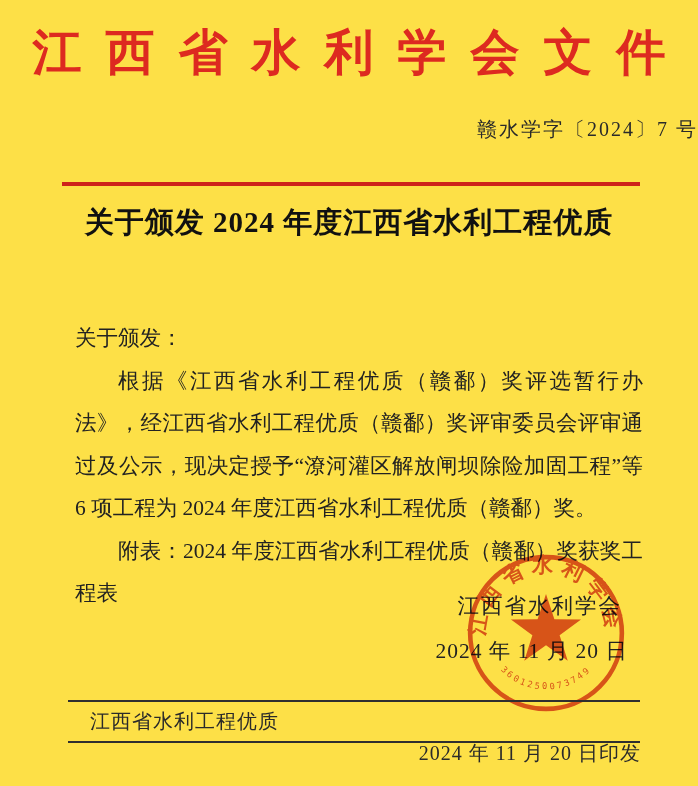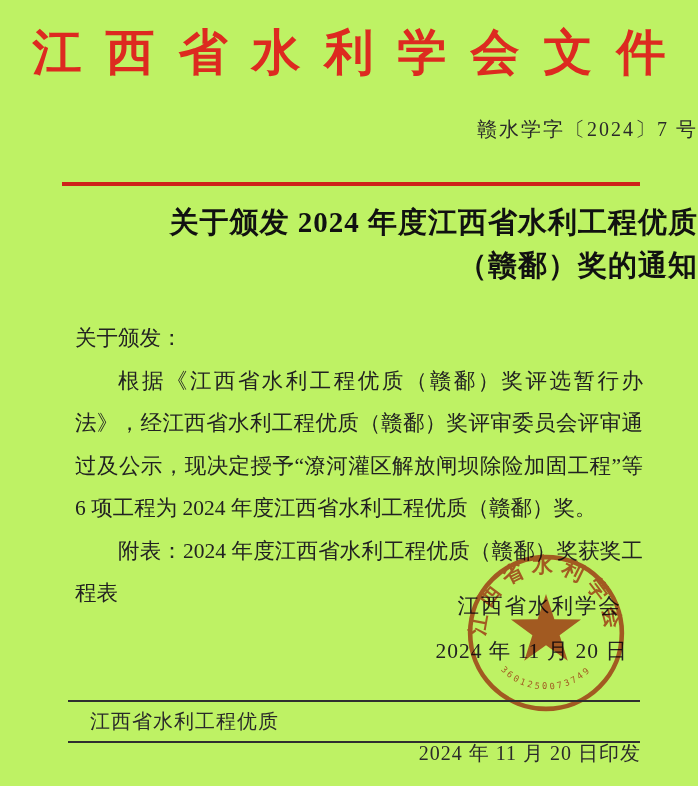--- a/index.html
+++ b/index.html
@@ -4,21 +4,21 @@
 <style>
   * { margin: 0; padding: 0; box-sizing: border-box; }
   html, body { background: #ffffff; }
   body { font-family: "Liberation Serif", "DejaVu Serif", serif; }
 
   .page {
     position: relative;
     width: 698px;
     height: 786px;
     margin: 0 auto;
-    background: #bef264;
+    background: #fde047;
     overflow: hidden;
     color: #1f1f1f;
   }
 
   
   .letterhead {
     position: absolute;
     top: 20px;
     left: 0;
     width: 100%;
@@ -51,21 +51,21 @@
     height: 4px;
     background: #ce231a;
   }
 
   
   .doc-title {
     position: absolute;
     top: 201px;
     left: 0;
     width: 100%;
-    text-align: right;
+    text-align: center;
     font-size: 29px;
     line-height: 43px;
     font-weight: bold;
     color: #111111;
     letter-spacing: 1px;
   }
 
   
   .body-text {
     position: absolute;
@@ -144,21 +144,20 @@
 <div class="page">
 
   <div class="letterhead">江西省水利学会文件</div>
 
   <div class="doc-number">赣水学字〔2024〕7 号</div>
 
   <div class="red-rule"></div>
 
   <div class="doc-title">
     <div>关于颁发 2024 年度江西省水利工程优质</div>
-    <div>（赣鄱）奖的通知</div>
   </div>
 
   <div class="body-text">
     <div>关于颁发：</div>
     <div class="indent">根据《江西省水利工程优质（赣鄱）奖评选暂行办法》，经江西省水利工程优质（赣鄱）奖评审委员会评审通过及公示，现决定授予“潦河灌区解放闸坝除险加固工程”等 6 项工程为 2024 年度江西省水利工程优质（赣鄱）奖。</div>
     <div class="indent">附表：2024 年度江西省水利工程优质（赣鄱）奖获奖工程表</div>
   </div>
 
   <div class="sig-org">江西省水利学会</div>
   <div class="sig-date">2024 年 11 月 20 日</div>

